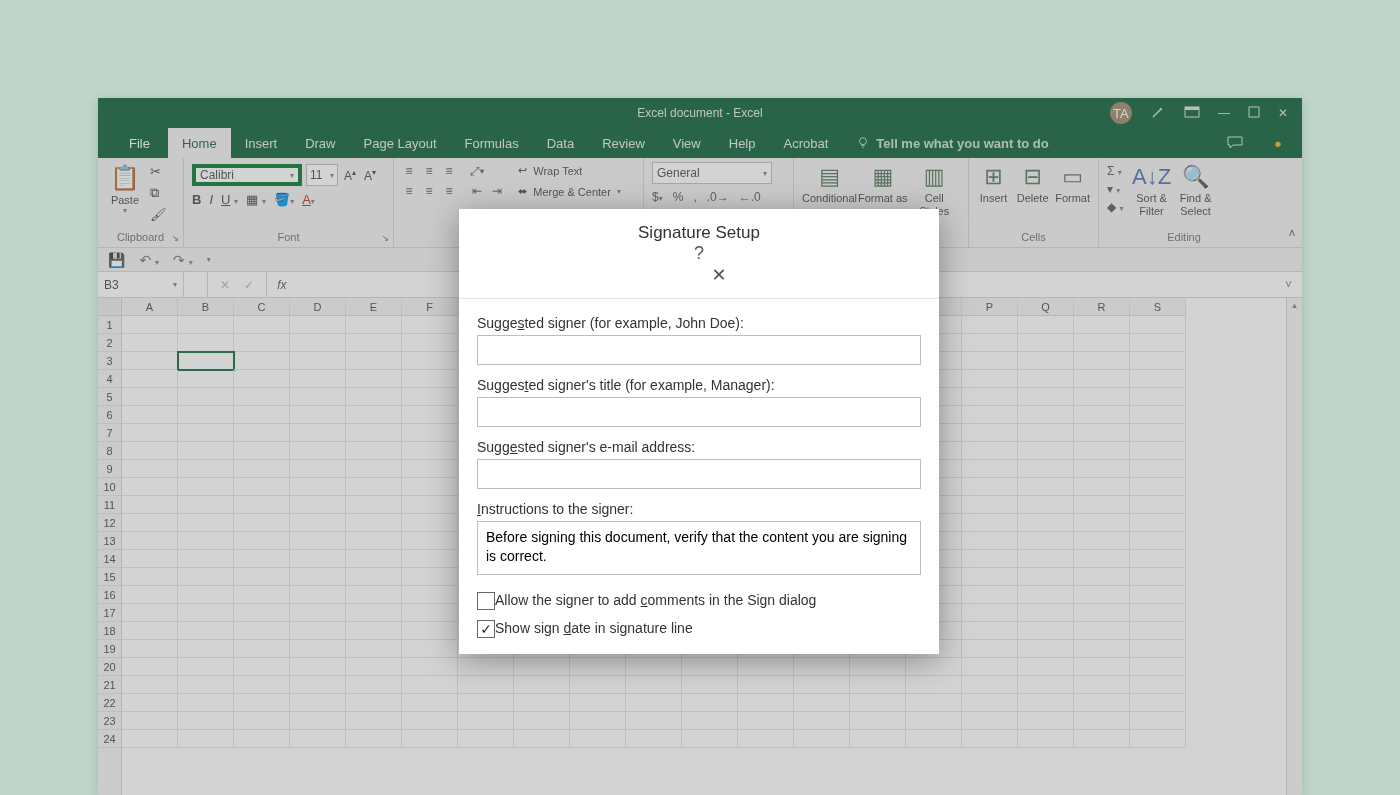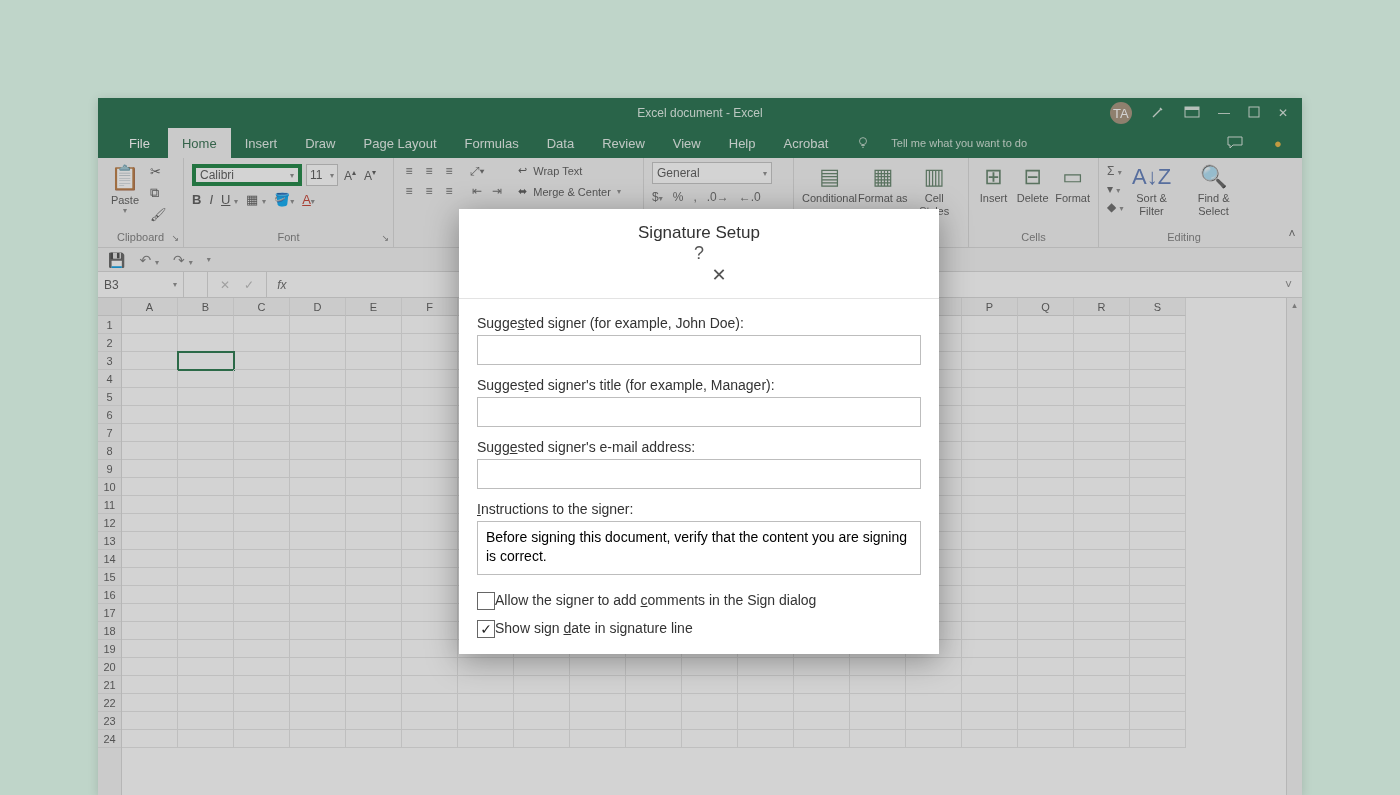--- a/index.html
+++ b/index.html
@@ -74,24 +74,25 @@
     padding: 0 14px;
     display:flex; align-items:center;
     cursor: pointer;
     color: #e5efea;
   }
   .menutab.active {
     background: #f3f3f3;
     color: #2d6a4a;
   }
   .tellme {
-    display:flex; align-items:center; gap:21px;
+    display:flex; align-items:center; gap:6px;
     margin-left: 14px;
-    font-size: 11px;
+    font-size: 13px;
     color: #cde0d4;
+    font-weight: bold;
   }
   .bulb-icon svg { width:14px; height:14px; }
   .menutabs .comments {
     margin-left:auto; margin-right:30px; display:flex; align-items:center;
   }
   
   .ribbon {
     height: 90px;
     background: #f3f3f3;
     border-bottom: 1px solid #d8d8d8;
@@ -151,21 +152,21 @@
   }
   .big-btn .ic { font-size:22px; margin-bottom:3px; color:#5e7f66; }
   .cells-block { display:flex; gap:6px; }
   .num-input {
     width:120px; height:22px; border:1px solid #c3c3c3; background:#fff;
     font-size:12px; padding:2px 4px; display:flex; align-items:center; justify-content:space-between;
     color:#555;
   }
   .num-row2 { display:flex; gap:10px; margin-top:6px; color:#666; font-size:12px;}
   .editing-col { display:flex; flex-direction:column; gap:4px; margin-top:2px; color:#666; font-size:12px;}
-  .editing-right { display:flex; align-items:flex-start; gap:18px; margin-left:6px;}
+  .editing-right { display:flex; align-items:flex-start; gap:0; margin-left:6px;}
   .ribbon .collapse { margin-left:auto; width:20px; display:flex; align-items:flex-end; justify-content:center; font-size:12px; color:#666; padding-bottom:6px;}
   
   .qat {
     height: 24px;
     background: #f3f3f3;
     border-bottom: 1px solid #d8d8d8;
     display: flex;
     align-items: center;
     gap: 14px;
     padding: 0 10px;

